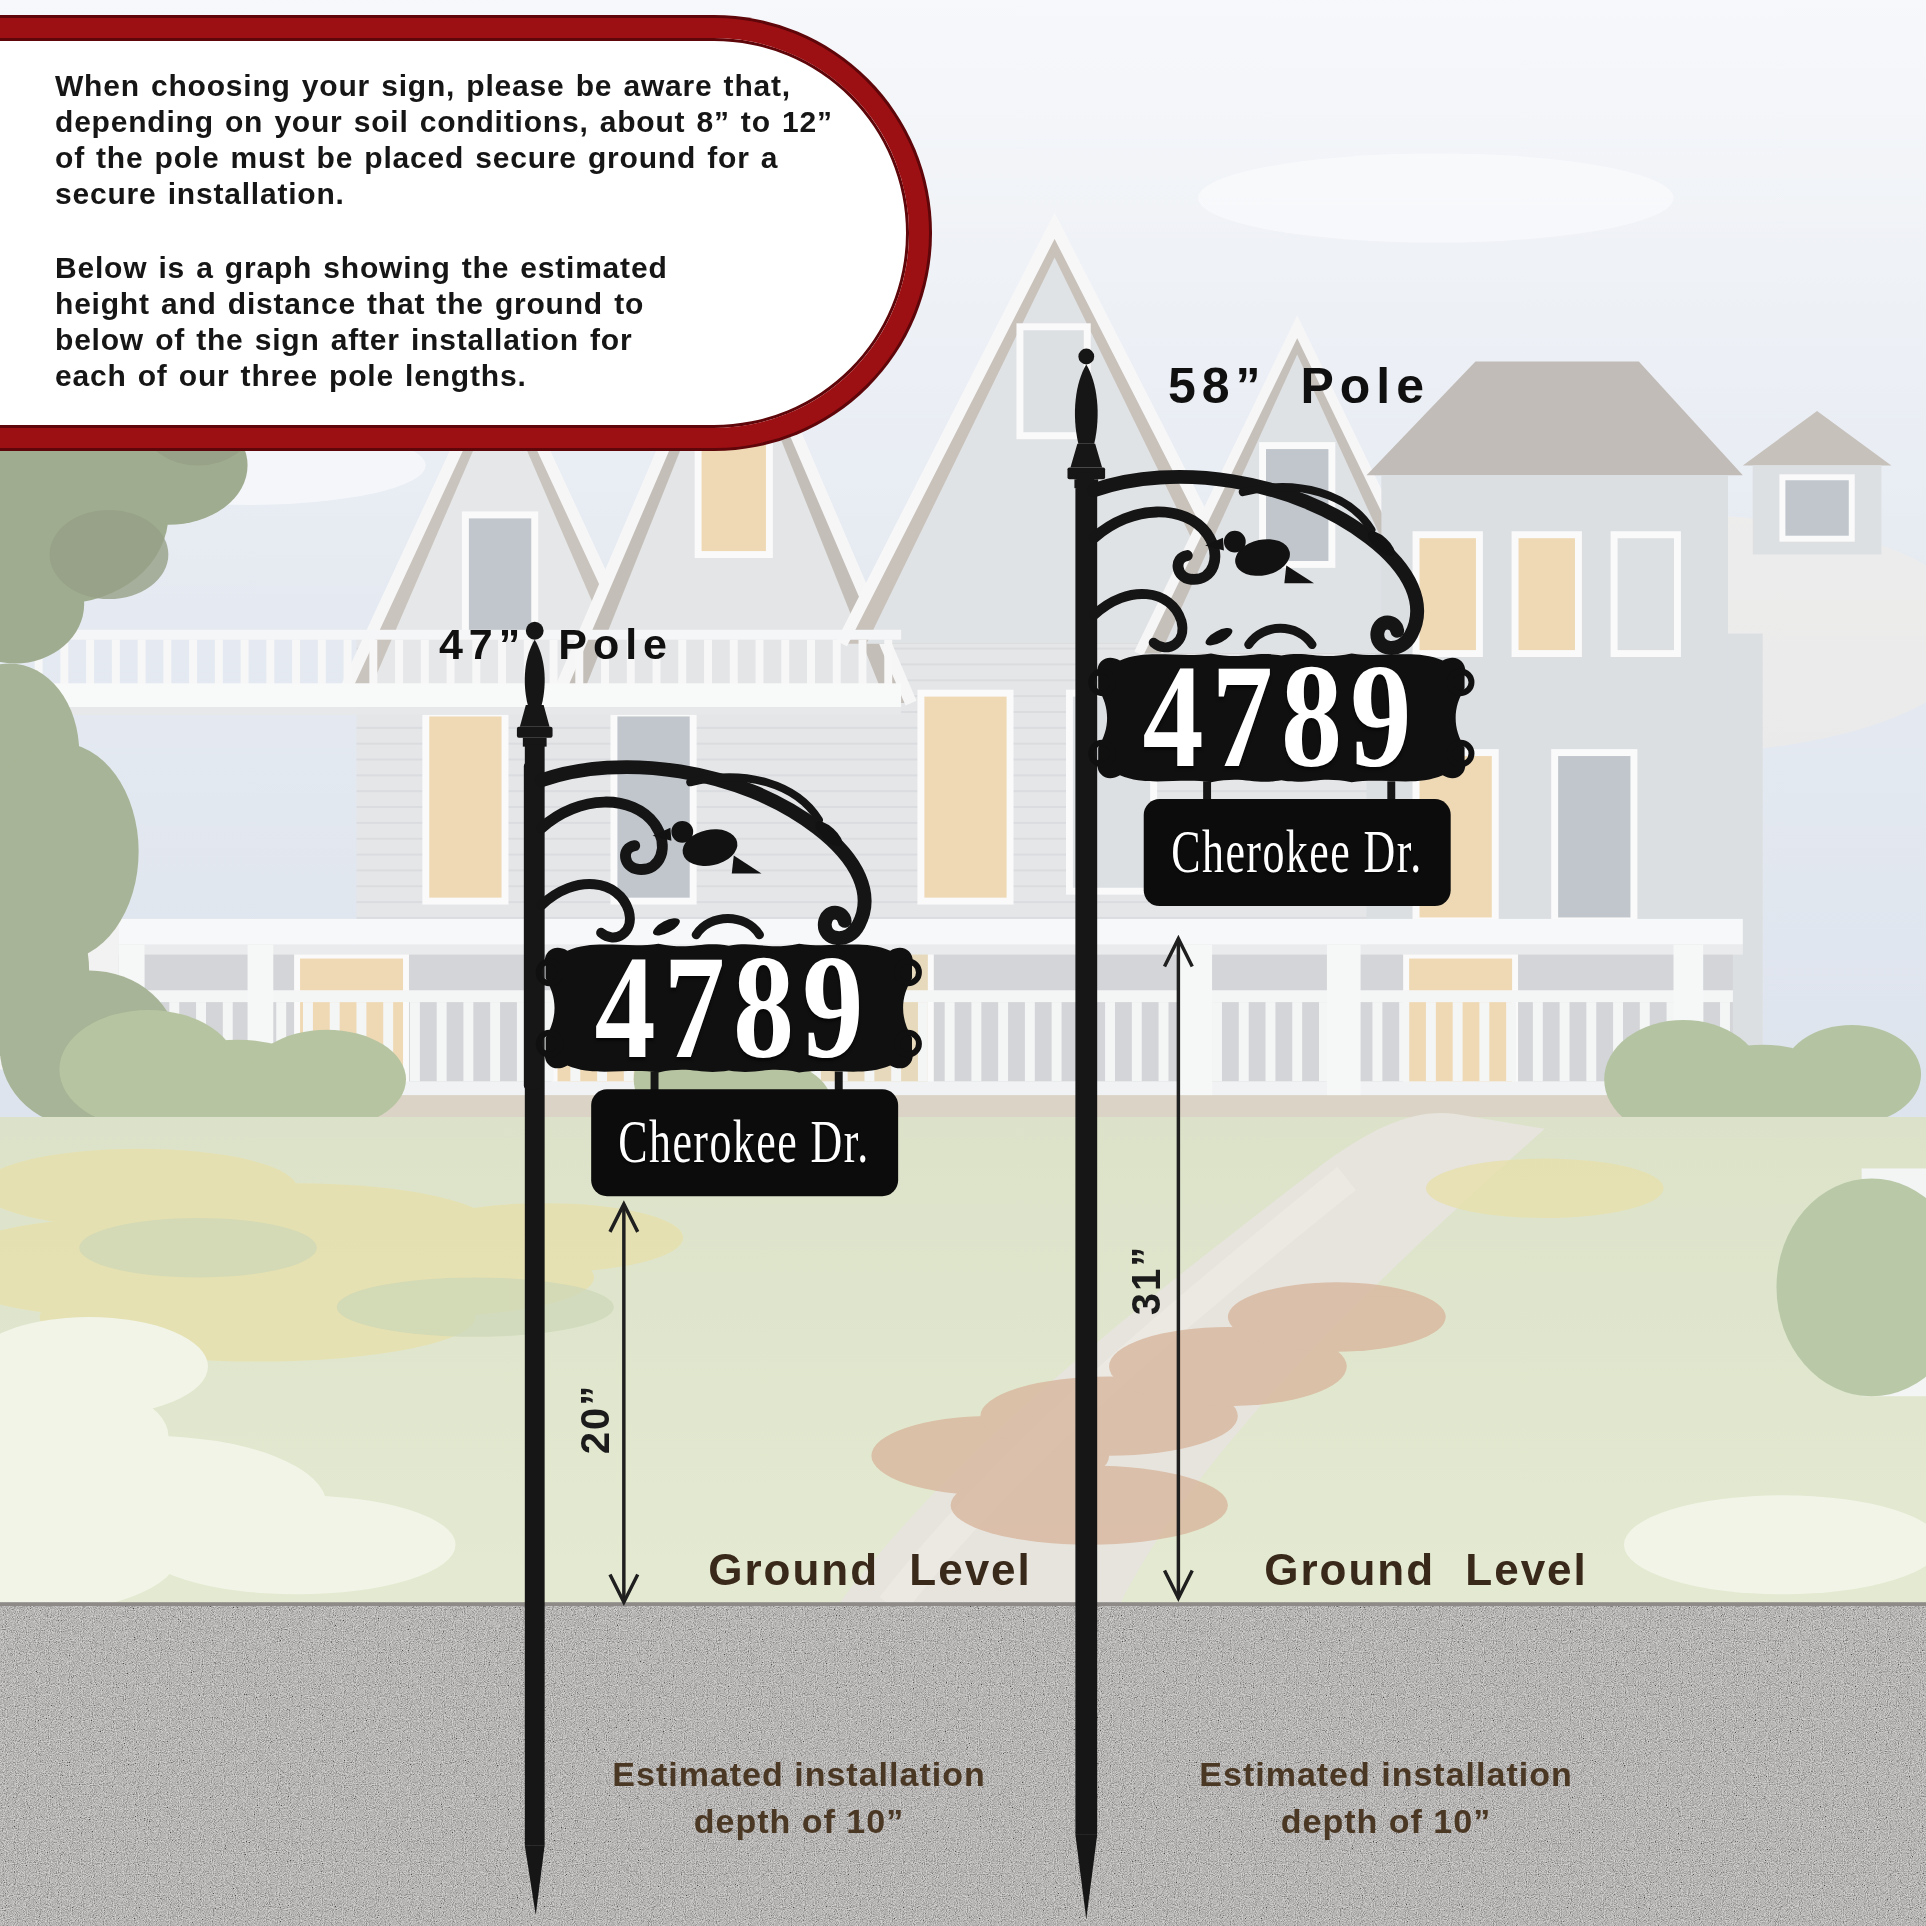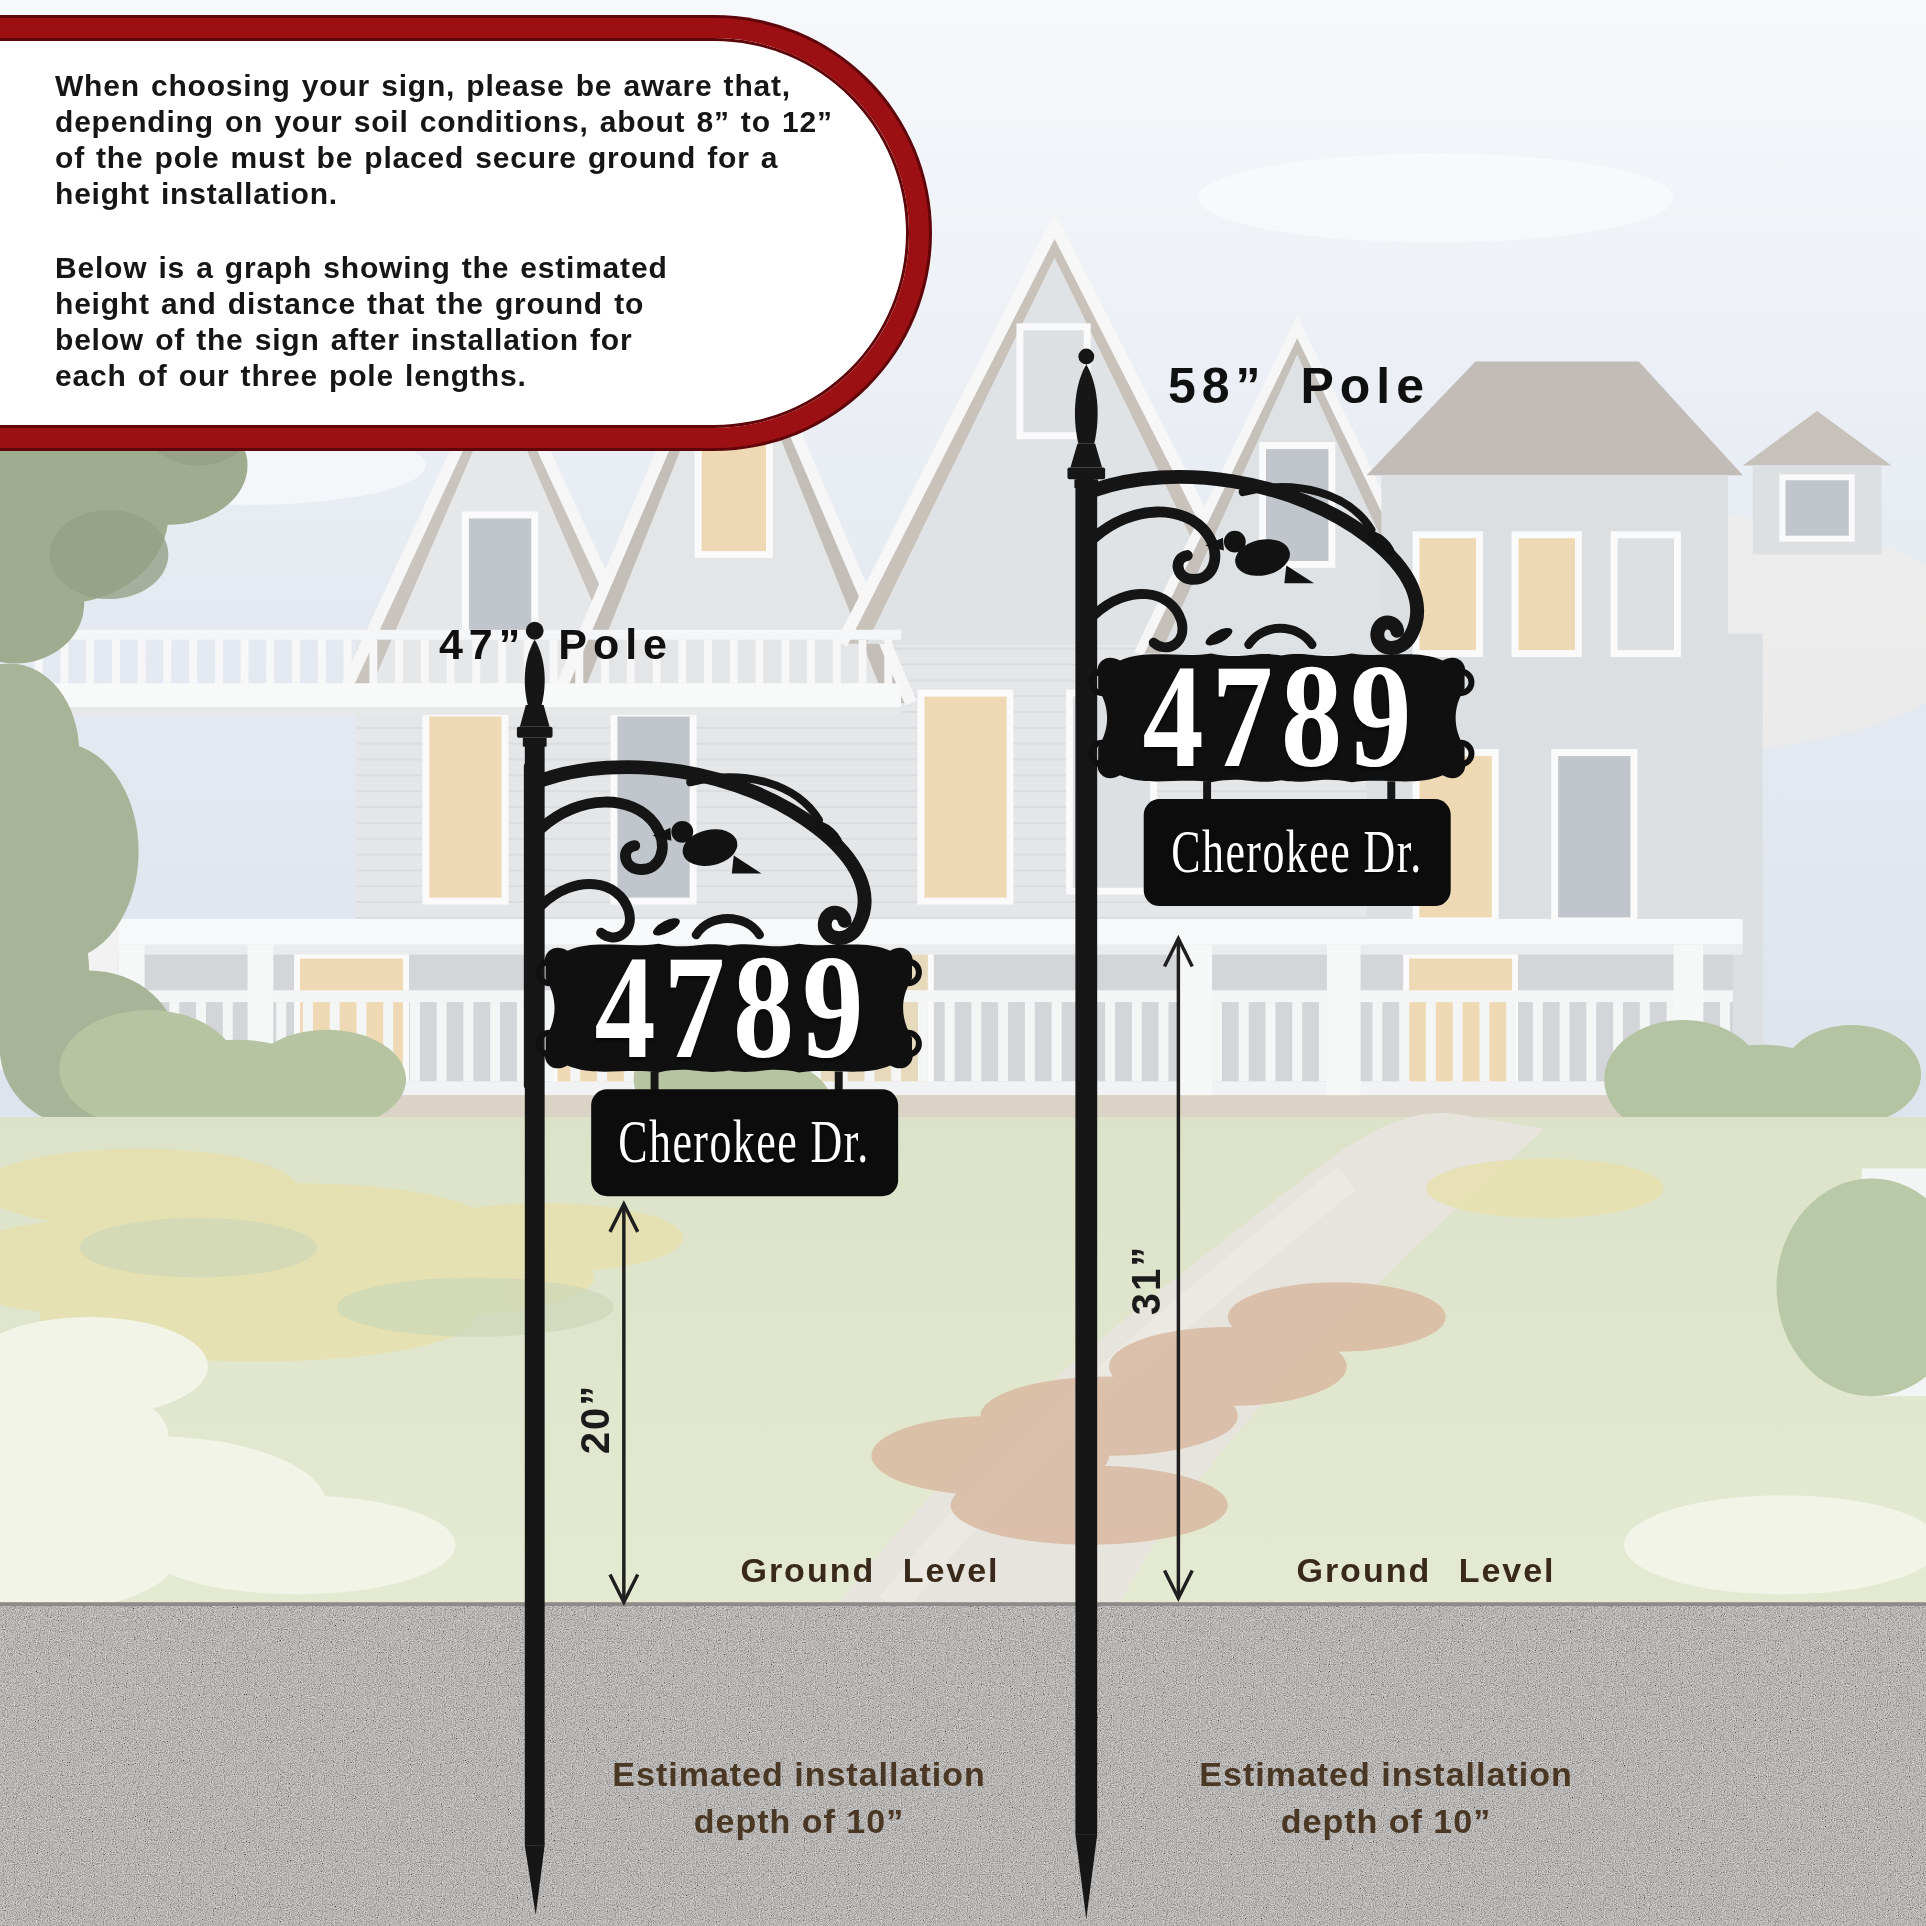--- a/index.html
+++ b/index.html
@@ -22,21 +22,21 @@
   .pl-right{font-size:50px;}
   .house-number{transform:translate(-50%,-50%) scaleX(.82);
                 font-family:"Liberation Serif",serif;font-weight:bold;font-size:149px;
                 color:#ffffff;letter-spacing:10px;white-space:nowrap;
                 text-shadow:0 3px 3px rgba(0,0,0,.55);}
   .street-name{transform:translate(-50%,-50%) scaleX(.72);
                font-family:"Liberation Serif",serif;font-size:61px;color:#ffffff;
                letter-spacing:2px;white-space:nowrap;text-shadow:0 2px 2px rgba(0,0,0,.5);}
   .dim-label{transform:translate(-50%,-50%) rotate(-90deg);font-size:40px;font-weight:bold;
              color:#1b1b1b;letter-spacing:2px;white-space:nowrap;}
-  .ground-label{transform:translate(-50%,-50%);font-size:34px;font-weight:bold;color:#39291a;
+  .ground-label{transform:translate(-50%,-50%);font-size:44px;font-weight:bold;color:#39291a;
                 letter-spacing:2px;word-spacing:16px;white-space:nowrap;}
   .install-label{transform:translate(-50%,-50%);font-size:34px;font-weight:bold;color:#4a3724;
                  line-height:47px;text-align:center;letter-spacing:1px;white-space:nowrap;}
 </style>
 </head>
 <body>
 
 <div class="stage">
 
 <svg width="1927" height="1927" viewBox="0 0 1946 1946" xmlns="http://www.w3.org/2000/svg">
@@ -295,21 +295,21 @@
     <polyline points="1176,976 1190,948 1204,976"></polyline>
     <polyline points="1176,1586 1190,1614 1204,1586"></polyline>
   </g>
 </svg>
 
 <div class="abs callout">
   <div>
     <div class="line">When choosing your sign, please be aware that,</div>
     <div class="line">depending on your soil conditions, about 8” to 12”</div>
     <div class="line">of the pole must be placed secure ground for a</div>
-    <div class="line">height installation.</div>
+    <div class="line">secure installation.</div>
   </div>
   <div class="para2">
     <div class="line">Below is a graph showing the estimated</div>
     <div class="line">height and distance that the ground to</div>
     <div class="line">below of the sign after installation for</div>
     <div class="line">each of our three pole lengths.</div>
   </div>
 </div>
 
 <div class="abs pole-label pl-left" style="left:556px;top:644px;">47” Pole</div>

